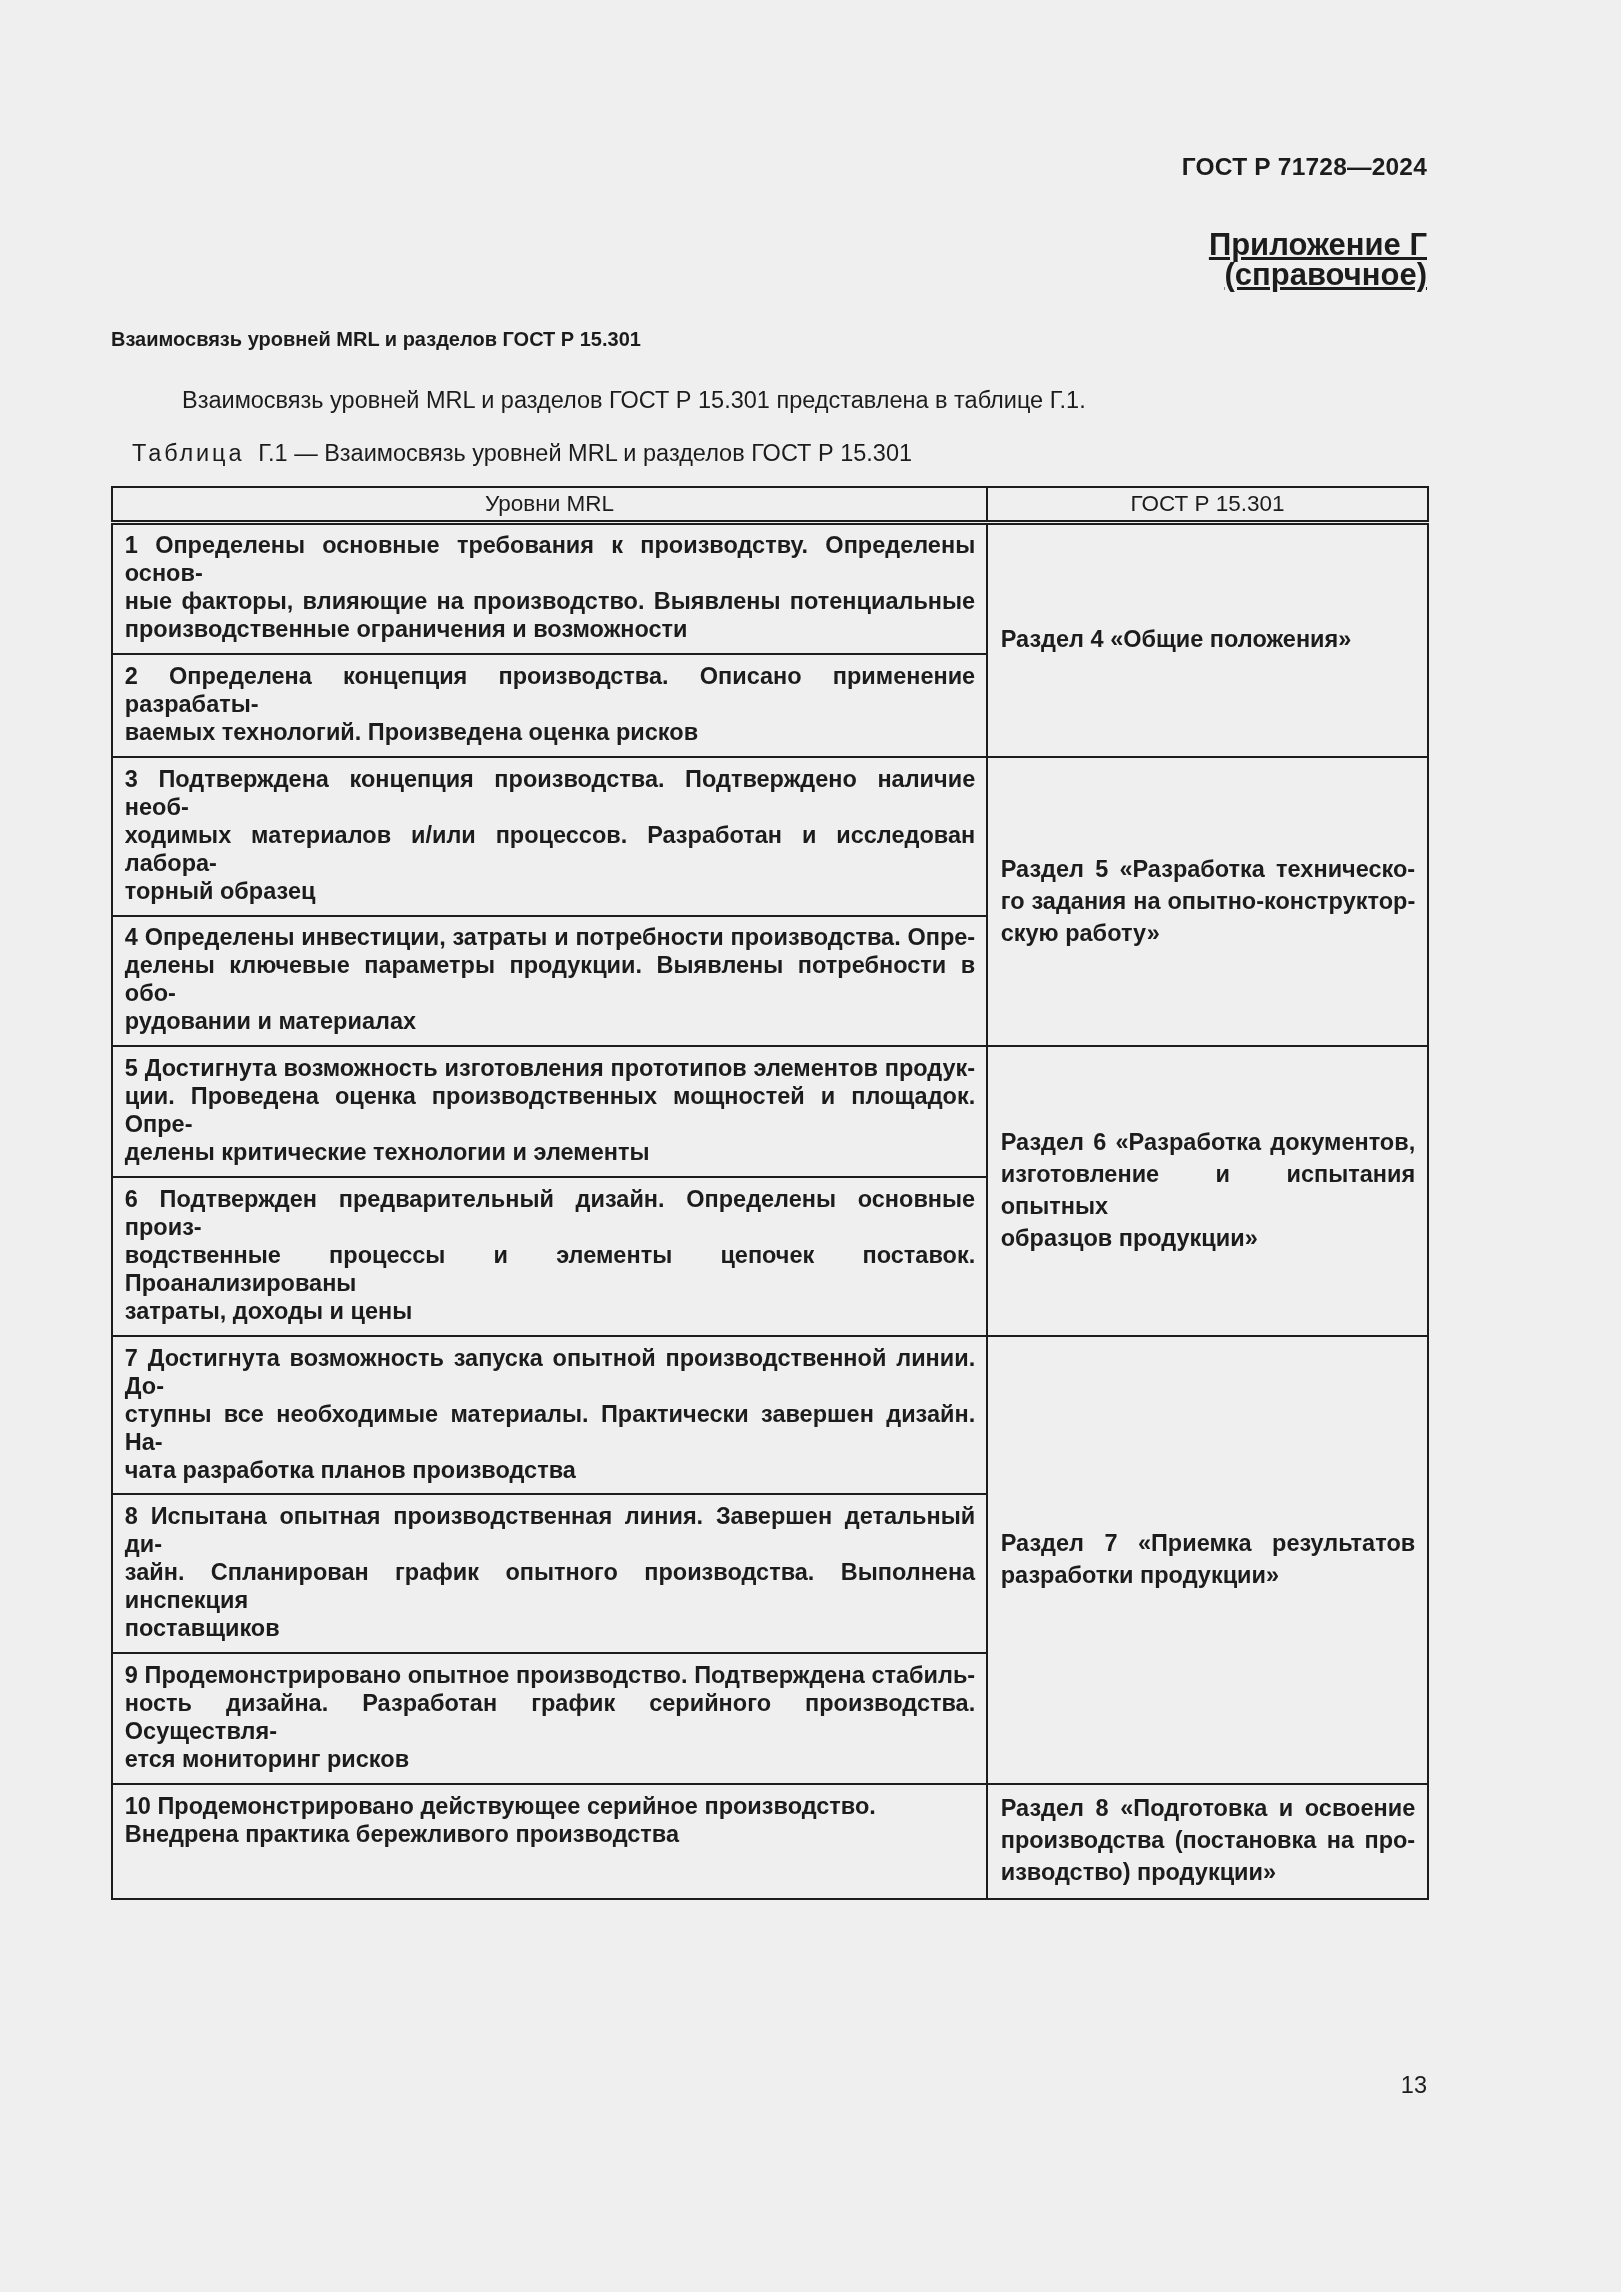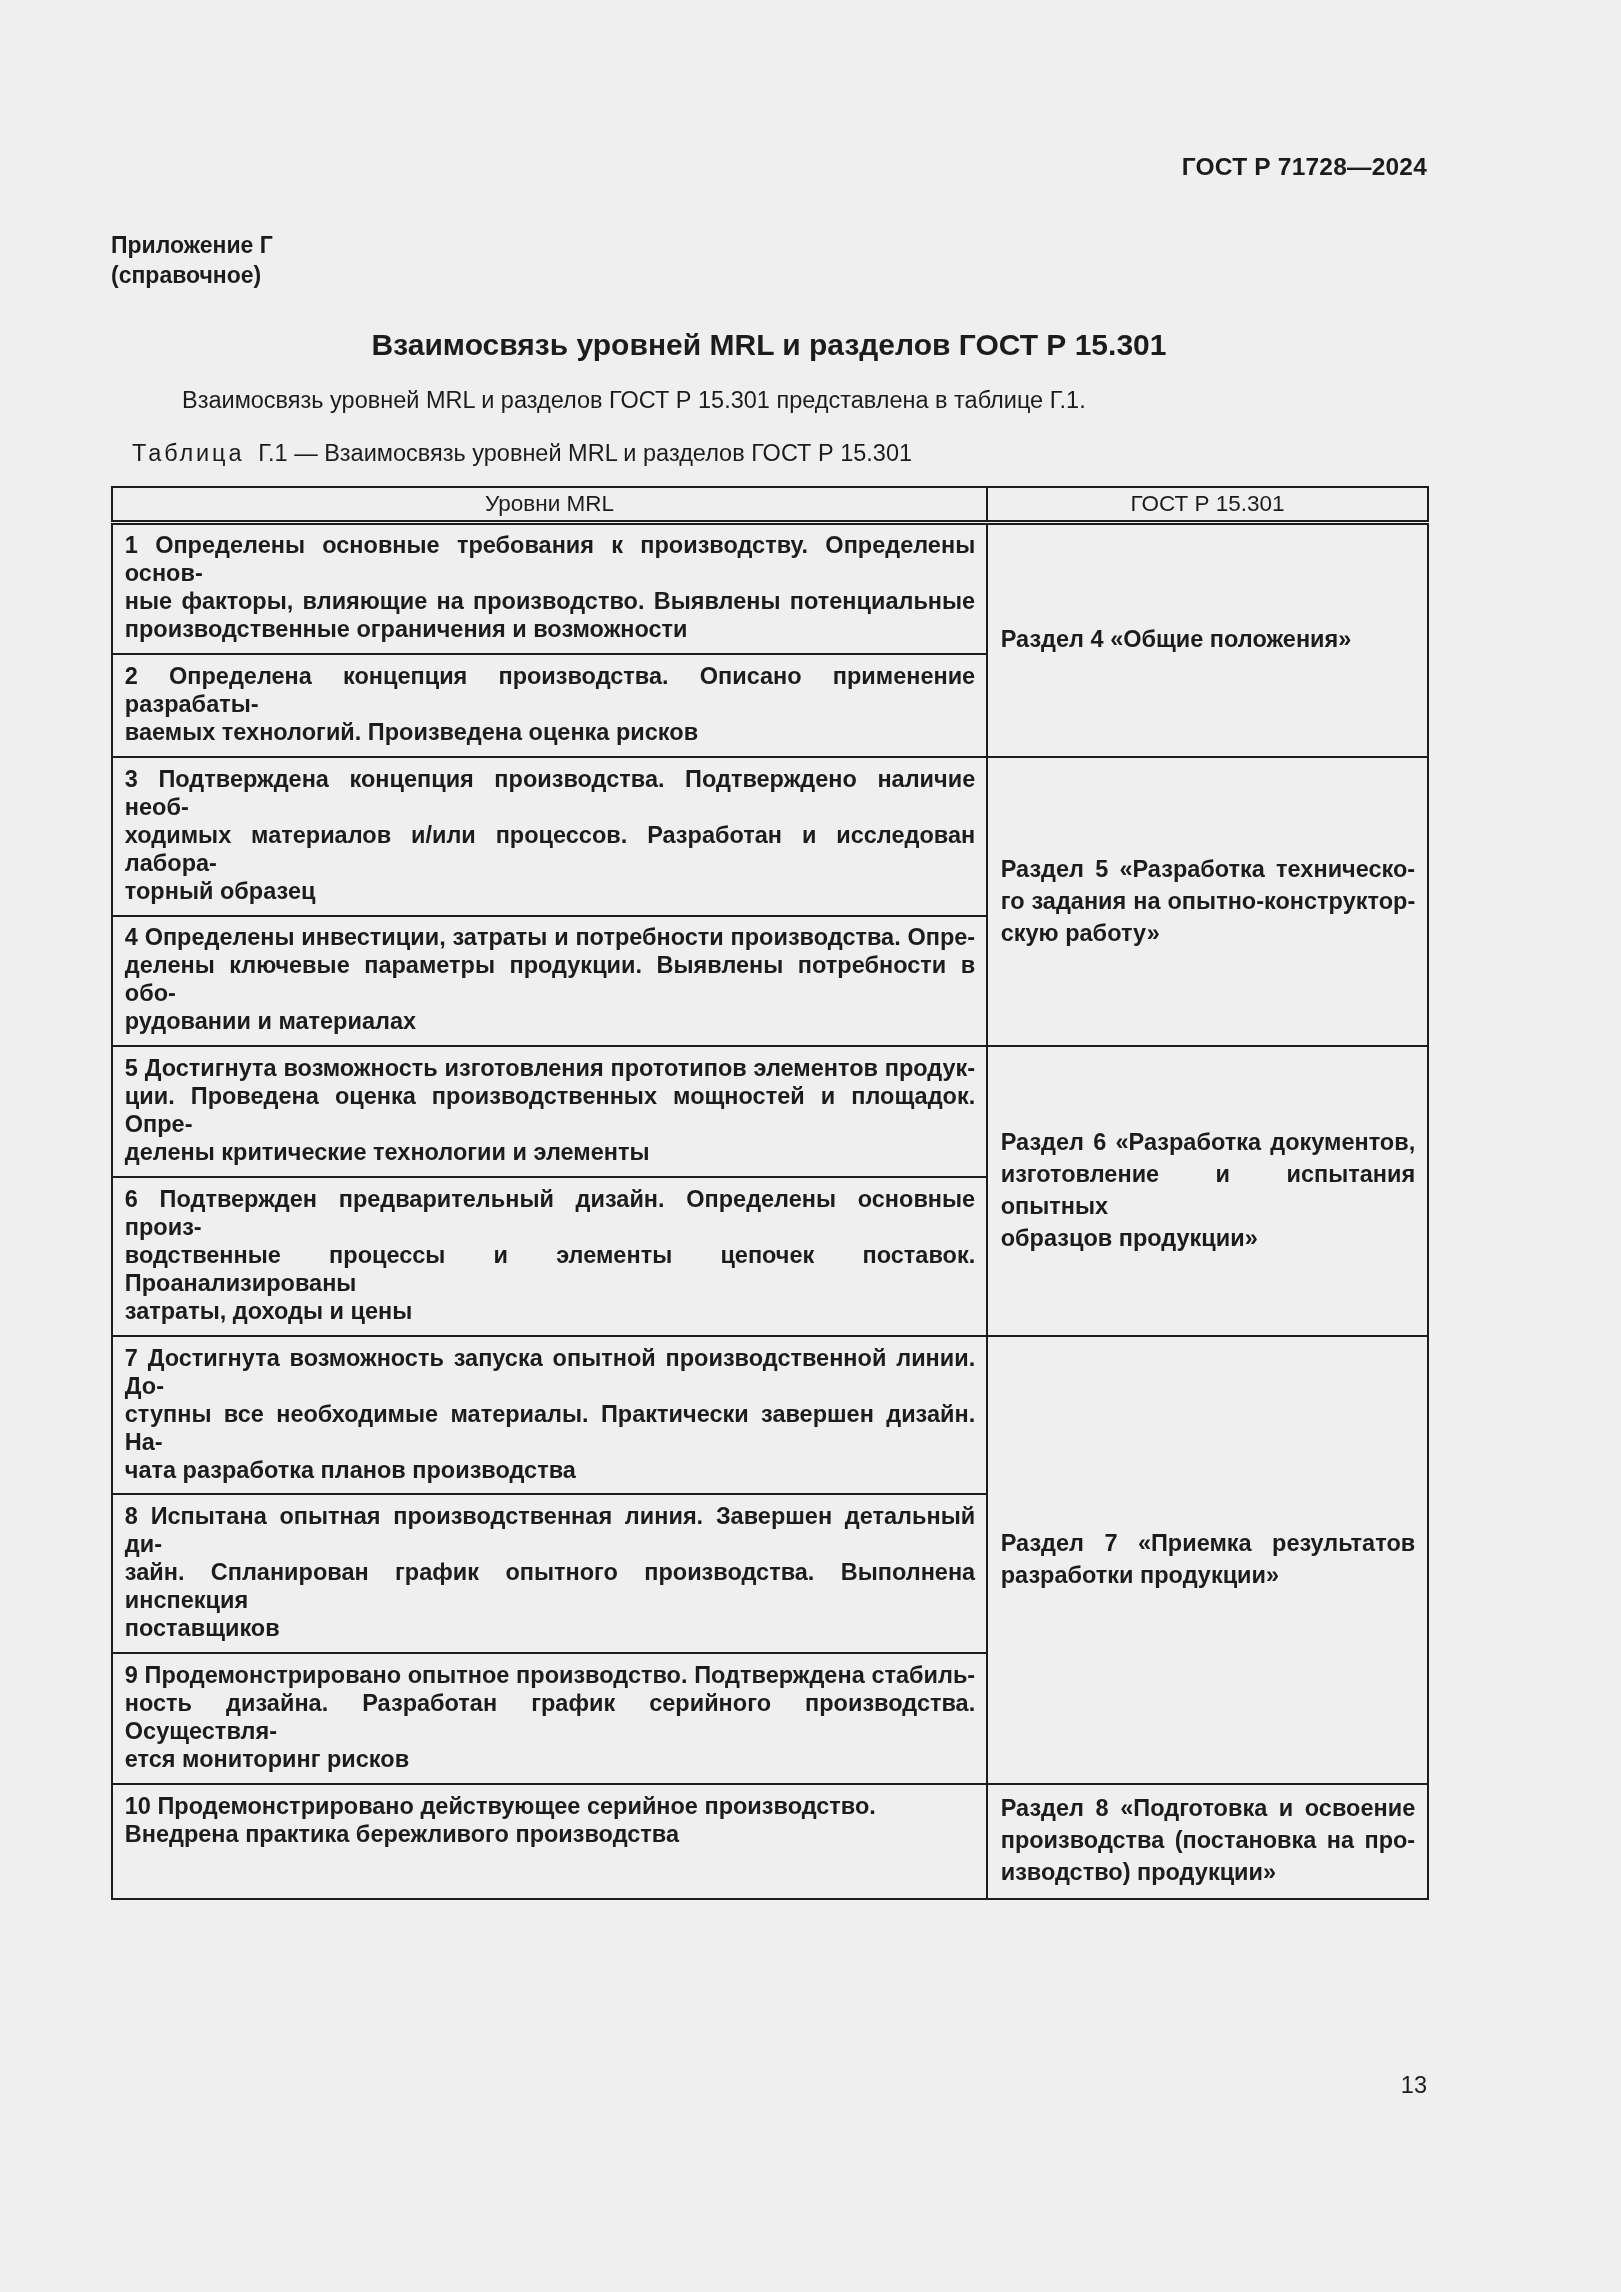--- a/index.html
+++ b/index.html
@@ -26,30 +26,31 @@
     position: absolute;
     top: 149px; right: 0;
     font-size: 24.5px;
     font-weight: bold;
     text-align: right;
     letter-spacing: 0.2px;
   }
   .appendix {
     position: absolute;
     top: 226px; left: 0; width: 100%;
-    text-align: left;
-    font-size: 23px;
+    text-align: right;
+    font-size: 31px;
     font-weight: bold;
     line-height: 30px;
+    text-decoration: underline;
   }
   .title {
     position: absolute;
     top: 324px; left: 0; width: 100%;
-    text-align: center;
-    font-size: 30px;
+    text-align: left;
+    font-size: 20px;
     font-weight: bold;
   }
   .intro {
     position: absolute;
     top: 382px; left: 0; width: 100%;
     font-size: 23.5px;
     line-height: 29px;
     text-indent: 71px;
   }
   .caption {

